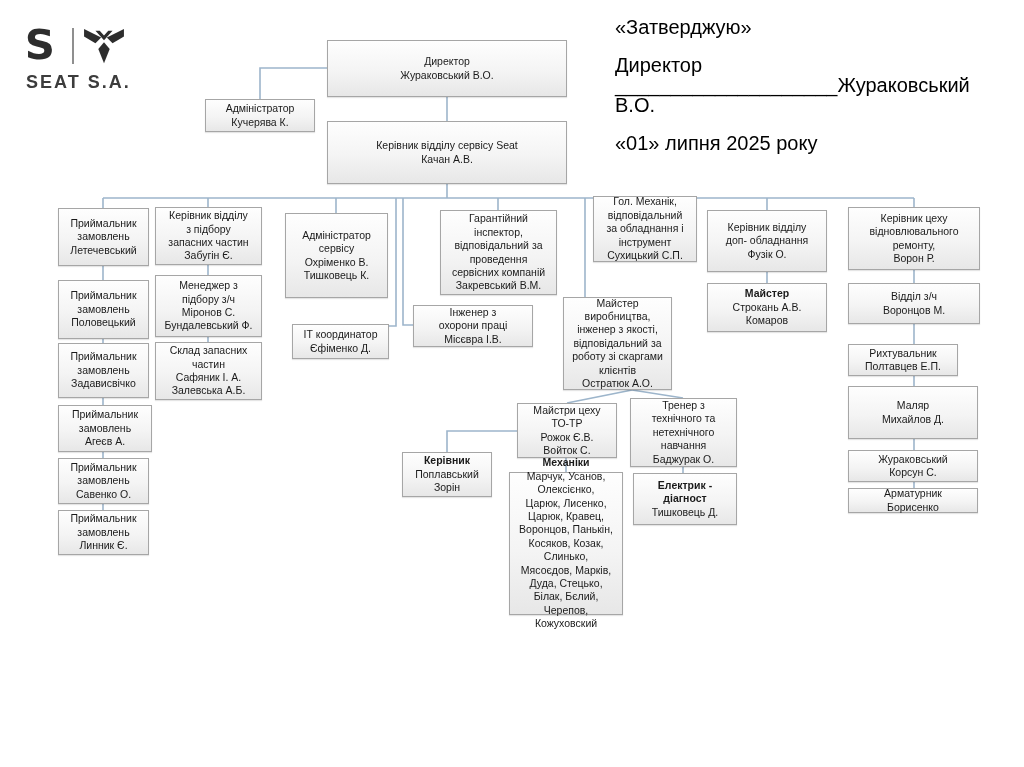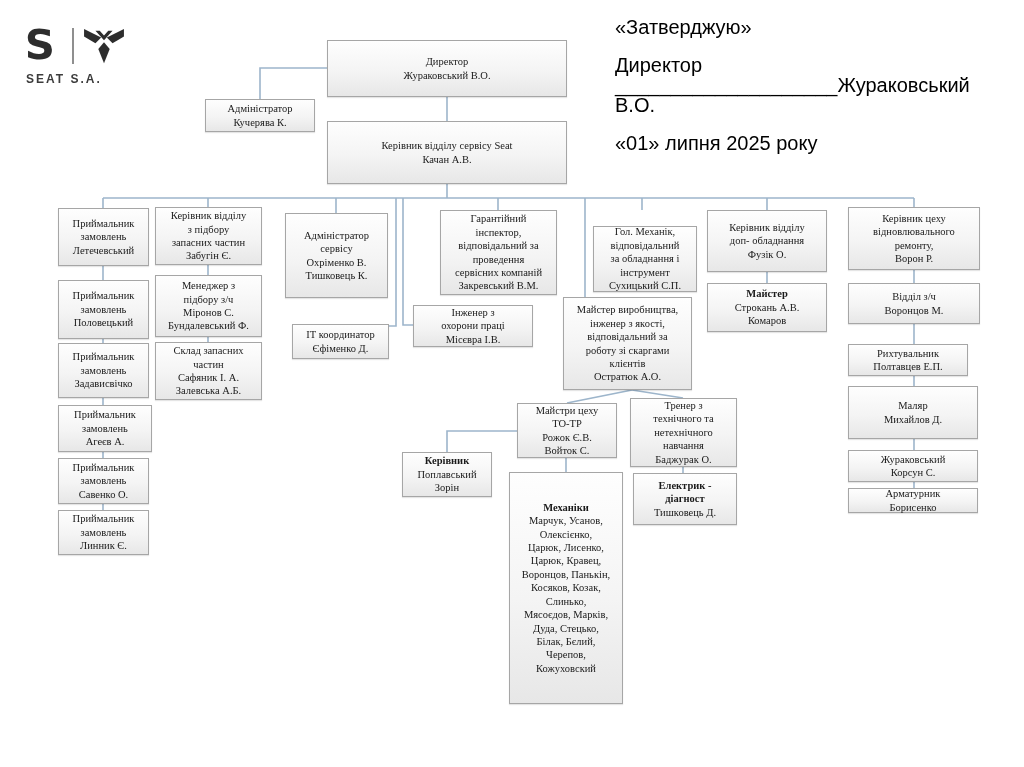--- a/index.html
+++ b/index.html
@@ -20,42 +20,41 @@
     font-family: "DejaVu Sans", sans-serif;
     font-size: 40px; font-weight: 900; color: #2d2d2d; line-height: 36px;
     transform: scaleX(1.05);
   }
   .brand-divider {
     position: absolute; left: 52px; top: 4px; width: 1.5px; height: 36px; background: #8f8f8f;
   }
   .cupra { position: absolute; left: 62px; top: 4px; width: 44px; height: 38px; }
   .brand-label {
     position: absolute; left: 6px; top: 48px; width: 124px;
-    font-size: 12px; font-weight: bold; letter-spacing: 2px; color: #3c3c3c;
+    font-size: 18px; font-weight: bold; letter-spacing: 2px; color: #3c3c3c;
   }
   
   .approval { position: absolute; left: 615px; top: 17px; width: 400px; font-size: 20px; color: #000; }
   .approval p { margin: 0 0 18px 0; line-height: 20px; }
   
   .node {
     position: absolute;
     box-sizing: border-box;
     border: 1px solid #a6a6a6;
     background: linear-gradient(180deg, #fefefe 0%, #f4f4f4 55%, #e7e7e7 100%);
     box-shadow: 0 1px 1px rgba(0,0,0,0.10);
     display: flex;
     flex-direction: column;
     align-items: center;
     justify-content: center;
     text-align: center;
     font-size: 10.5px;
     line-height: 13.4px;
     color: #1a1a1a;
     padding: 1px 2px;
-    font-family: Liberation Serif, serif;
   }
   .node .t { white-space: pre-line; }
   .node .b { white-space: pre-line; font-weight: bold; }
   
   svg.wires { position: absolute; left: 0; top: 0; }
   svg.wires polyline { fill: none; stroke: #9db5cb; stroke-width: 1.6; }
 </style>
 </head>
 <body>
 
@@ -147,21 +146,21 @@
 Тишковець К.</span>
     </div>
   <div class="node" style="left:440px;top:210px;width:117px;height:85px">
       <span class="t">Гарантійний
 інспектор,
 відповідальний за
 проведення
 сервісних компаній
 Закревський В.М.</span>
     </div>
-  <div class="node" style="left:593px;top:226px;width:104px;height:66px">
+  <div class="node" style="left:593px;top:196px;width:104px;height:66px">
       <span class="t">Гол. Механік,
 відповідальний
 за обладнання і
 інструмент
 Сухицький С.П.</span>
     </div>
   <div class="node" style="left:707px;top:210px;width:120px;height:62px">
       <span class="t">Керівник відділу
 доп- обладнання
 Фузік О.</span>
@@ -186,21 +185,21 @@
     </div>
   <div class="node" style="left:292px;top:324px;width:97px;height:35px">
       <span class="t">ІТ координатор
 Єфіменко Д.</span>
     </div>
   <div class="node" style="left:413px;top:305px;width:120px;height:42px">
       <span class="t">Інженер з
 охорони праці
 Місєвра І.В.</span>
     </div>
-  <div class="node" style="left:563px;top:297px;width:129px;height:93px">
+  <div class="node" style="left:563px;top:297px;width:109px;height:93px">
       <span class="t">Майстер виробництва,
 інженер з якості,
 відповідальний за
 роботу зі скаргами
 клієнтів
 Остратюк А.О.</span>
     </div>
   <div class="node" style="left:707px;top:283px;width:120px;height:49px">
       <span class="b">Майстер</span>
       <span class="t">Строкань А.В.
@@ -215,21 +214,21 @@
       <span class="t">Приймальник
 замовлень
 Задависвічко</span>
     </div>
   <div class="node" style="left:155px;top:342px;width:107px;height:58px">
       <span class="t">Склад запасних
 частин
 Сафяник І. А.
 Залевська А.Б.</span>
     </div>
-  <div class="node" style="left:848px;top:344px;width:120px;height:32px">
+  <div class="node" style="left:848px;top:344px;width:110px;height:32px">
       <span class="t">Рихтувальник
 Полтавцев Е.П.</span>
     </div>
 
   <div class="node" style="left:58px;top:405px;width:94px;height:47px">
       <span class="t">Приймальник
 замовлень
 Агеєв А.</span>
     </div>
   <div class="node" style="left:848px;top:386px;width:130px;height:53px">
@@ -261,21 +260,21 @@
       <span class="t">Майстри цеху
 ТО-ТР
 Рожок Є.В.
 Войток С.</span>
     </div>
   <div class="node" style="left:402px;top:452px;width:90px;height:45px">
       <span class="b">Керівник</span>
       <span class="t">Поплавський
 Зорін</span>
     </div>
-  <div class="node" style="left:509px;top:472px;width:114px;height:232px">
+  <div class="node" style="left:509px;top:472px;width:114px;height:143px">
       <span class="b">Механіки</span>
       <span class="t">Марчук, Усанов,
 Олексієнко,
 Царюк, Лисенко,
 Царюк, Кравец,
 Воронцов, Панькін,
 Косяков, Козак,
 Слинько,
 Мясоєдов, Марків,
 Дуда, Стецько,

